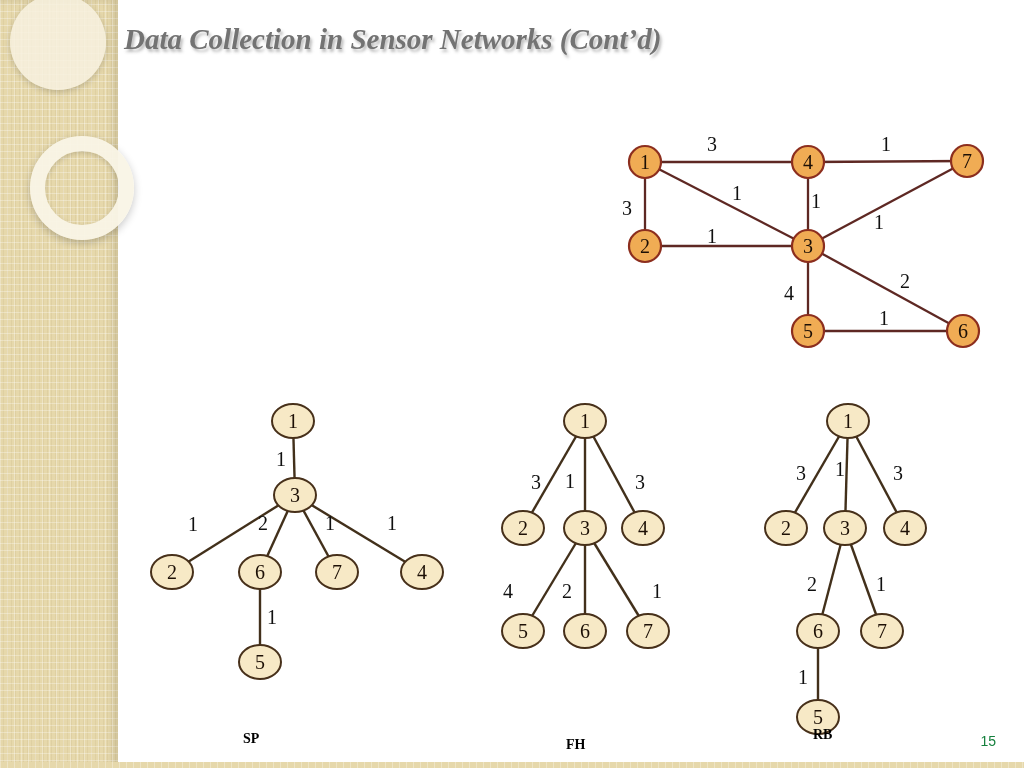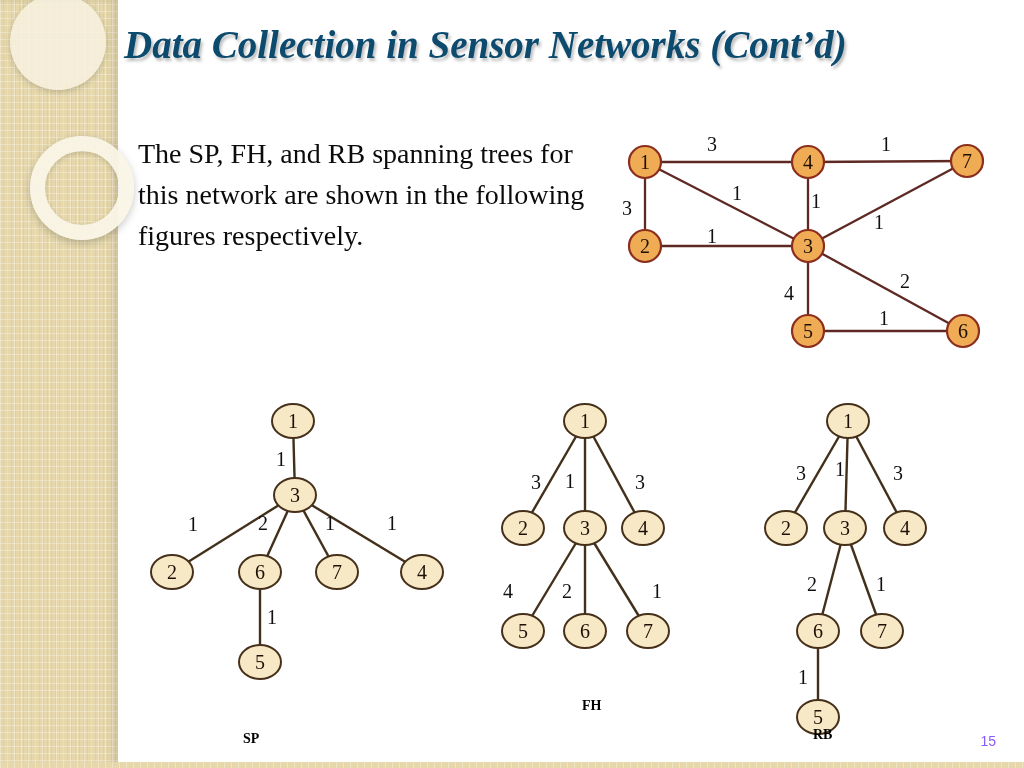--- a/index.html
+++ b/index.html
@@ -31,22 +31,22 @@
     box-shadow: 0 2px 6px rgba(0,0,0,0.18);
   }
   .deco-ring {
     position:absolute; left:30px; top:136px; width:104px; height:104px; border-radius:50%;
     border:15px solid rgba(249,244,230,0.95);
     box-shadow: 0 3px 8px rgba(0,0,0,0.22), inset 0 2px 5px rgba(0,0,0,0.15);
   }
 
   .title {
     position:absolute; left:124px; top:24px; width:892px;
-    font-style:italic; font-weight:bold; font-size:39px; line-height:1.1;
-    color:#0c4a6e;
+    font-style:italic; font-weight:bold; font-size:29px; line-height:1.1;
+    color:#737373;
     text-shadow: 2px 3px 3px rgba(110,110,110,0.45);
     white-space:nowrap;
   }
 
   .body-text {
     position:absolute; left:138px; top:134px; width:460px;
     font-size:28px; line-height:1.46; color:#0b0b0b;
   }
 
   .diagram { position:absolute; }
@@ -63,41 +63,40 @@
   .weight-label {
     font-family:"Liberation Serif", serif; font-size:20px; fill:#101010;
     text-anchor:middle; dominant-baseline:central;
   }
 
   .tree-label {
     position:absolute; font-weight:bold; font-size:14px; color:#000;
     font-family:"Liberation Serif", serif;
   }
   #label-sp { left:243px; top:731px; }
-  #label-fh { left:566px; top:698px;margin-left:16px; }
+  #label-fh { left:566px; top:737px; }
   #label-rb { left:813px; top:727px;text-align:center; }
 
   .page-number {
     position:absolute; right:28px; top:733px;
-    font-family:"Liberation Sans", sans-serif; font-size:14px; color:#8b5cf6;
+    font-family:"Liberation Sans", sans-serif; font-size:14px; color:#15803d;
   }
 </style>
 </head>
 <body>
 
 <div class="slide">
 
   <div class="sidebar"></div>
   <div class="bottom-strip"></div>
   <div class="deco-circle-top"></div>
   <div class="deco-ring"></div>
 
   <div class="title">Data Collection in Sensor Networks (Cont’d)</div>
 
-  <div class="body-text">The SP, FH, and RB spanning trees for this network are shown in the following figures respectively.</div>
 
   <div class="diagram" id="network-diagram">
     <svg width="395" height="235">
         <line x1="35" y1="37" x2="198" y2="37" stroke="#5e2823" stroke-width="2.3"></line>
         <line x1="198" y1="37" x2="357" y2="36" stroke="#5e2823" stroke-width="2.3"></line>
         <line x1="35" y1="37" x2="35" y2="121" stroke="#5e2823" stroke-width="2.3"></line>
         <line x1="35" y1="37" x2="198" y2="121" stroke="#5e2823" stroke-width="2.3"></line>
         <line x1="198" y1="37" x2="198" y2="121" stroke="#5e2823" stroke-width="2.3"></line>
         <line x1="198" y1="121" x2="357" y2="36" stroke="#5e2823" stroke-width="2.3"></line>
         <line x1="35" y1="121" x2="198" y2="121" stroke="#5e2823" stroke-width="2.3"></line>

